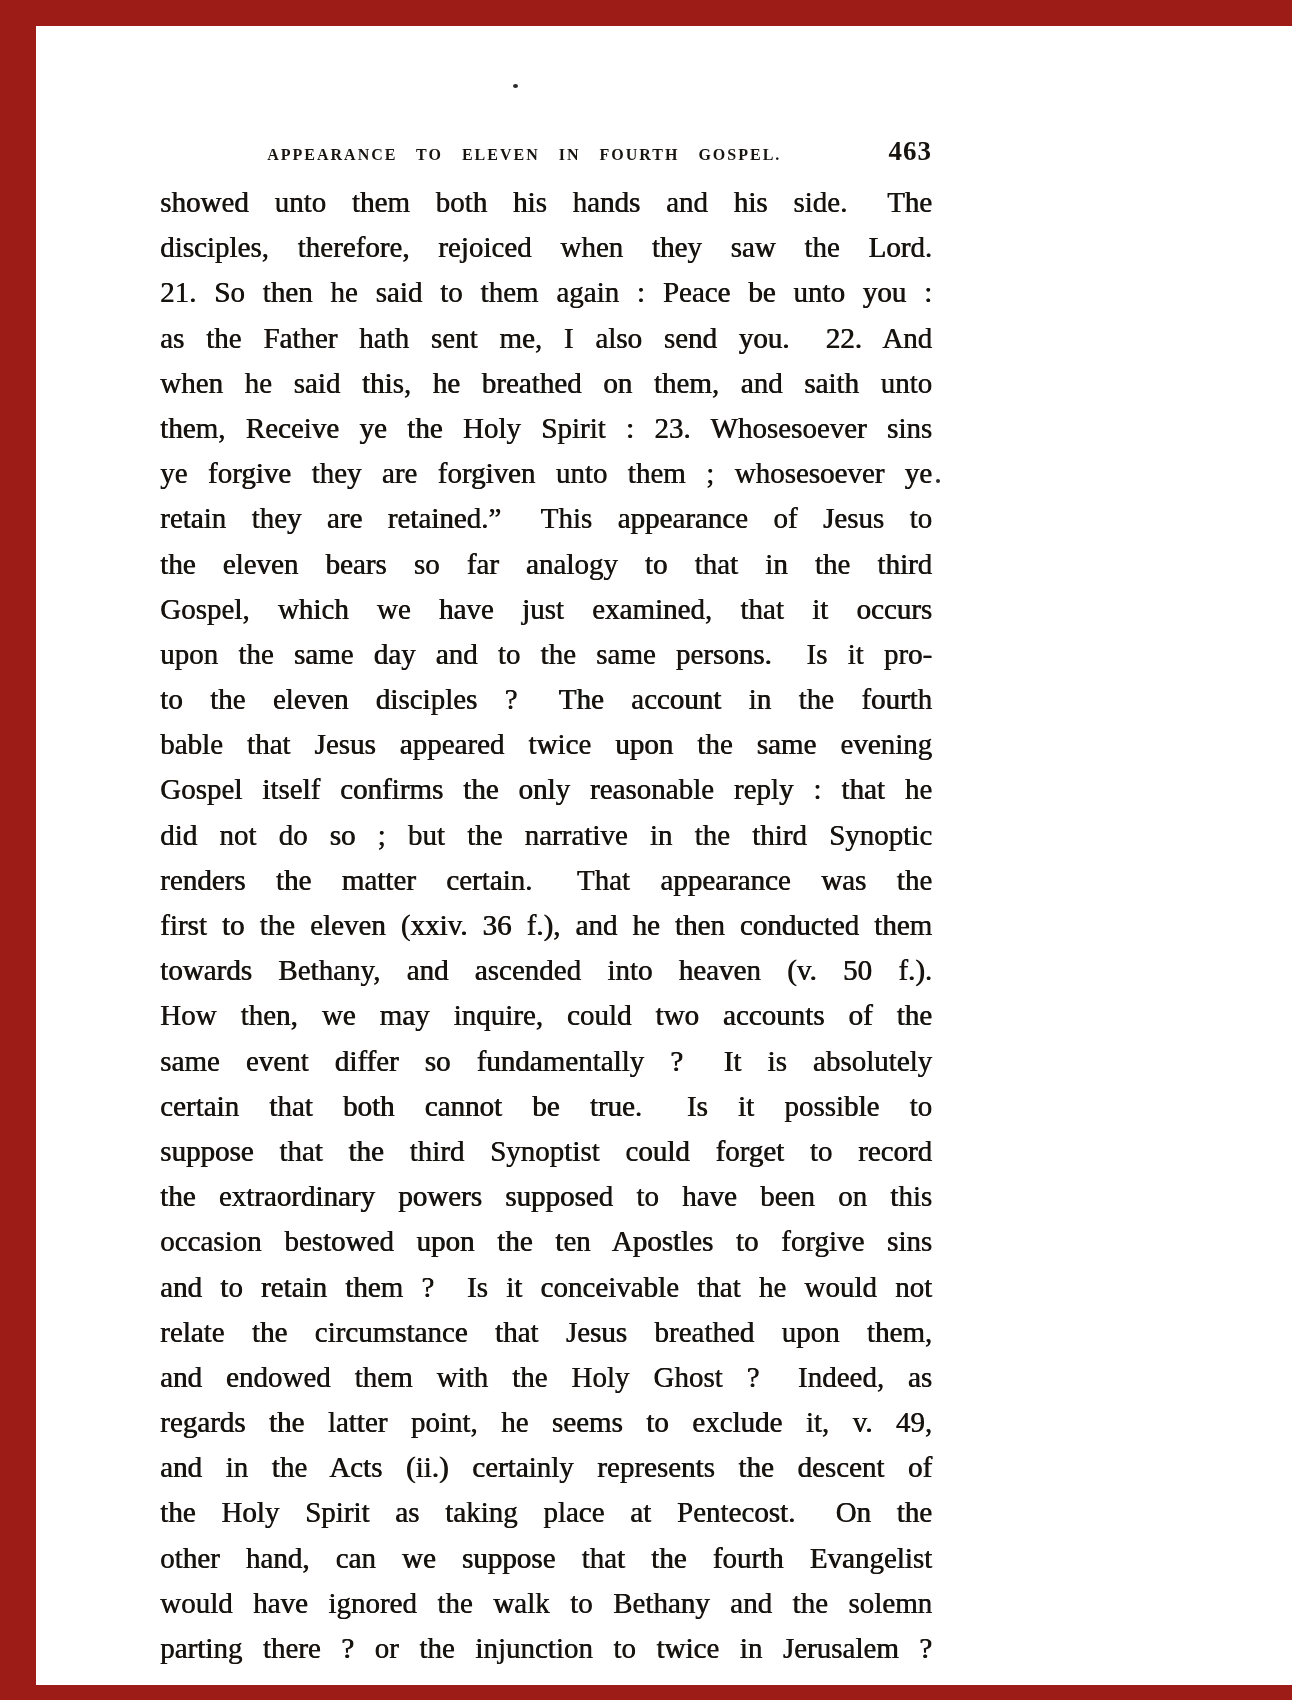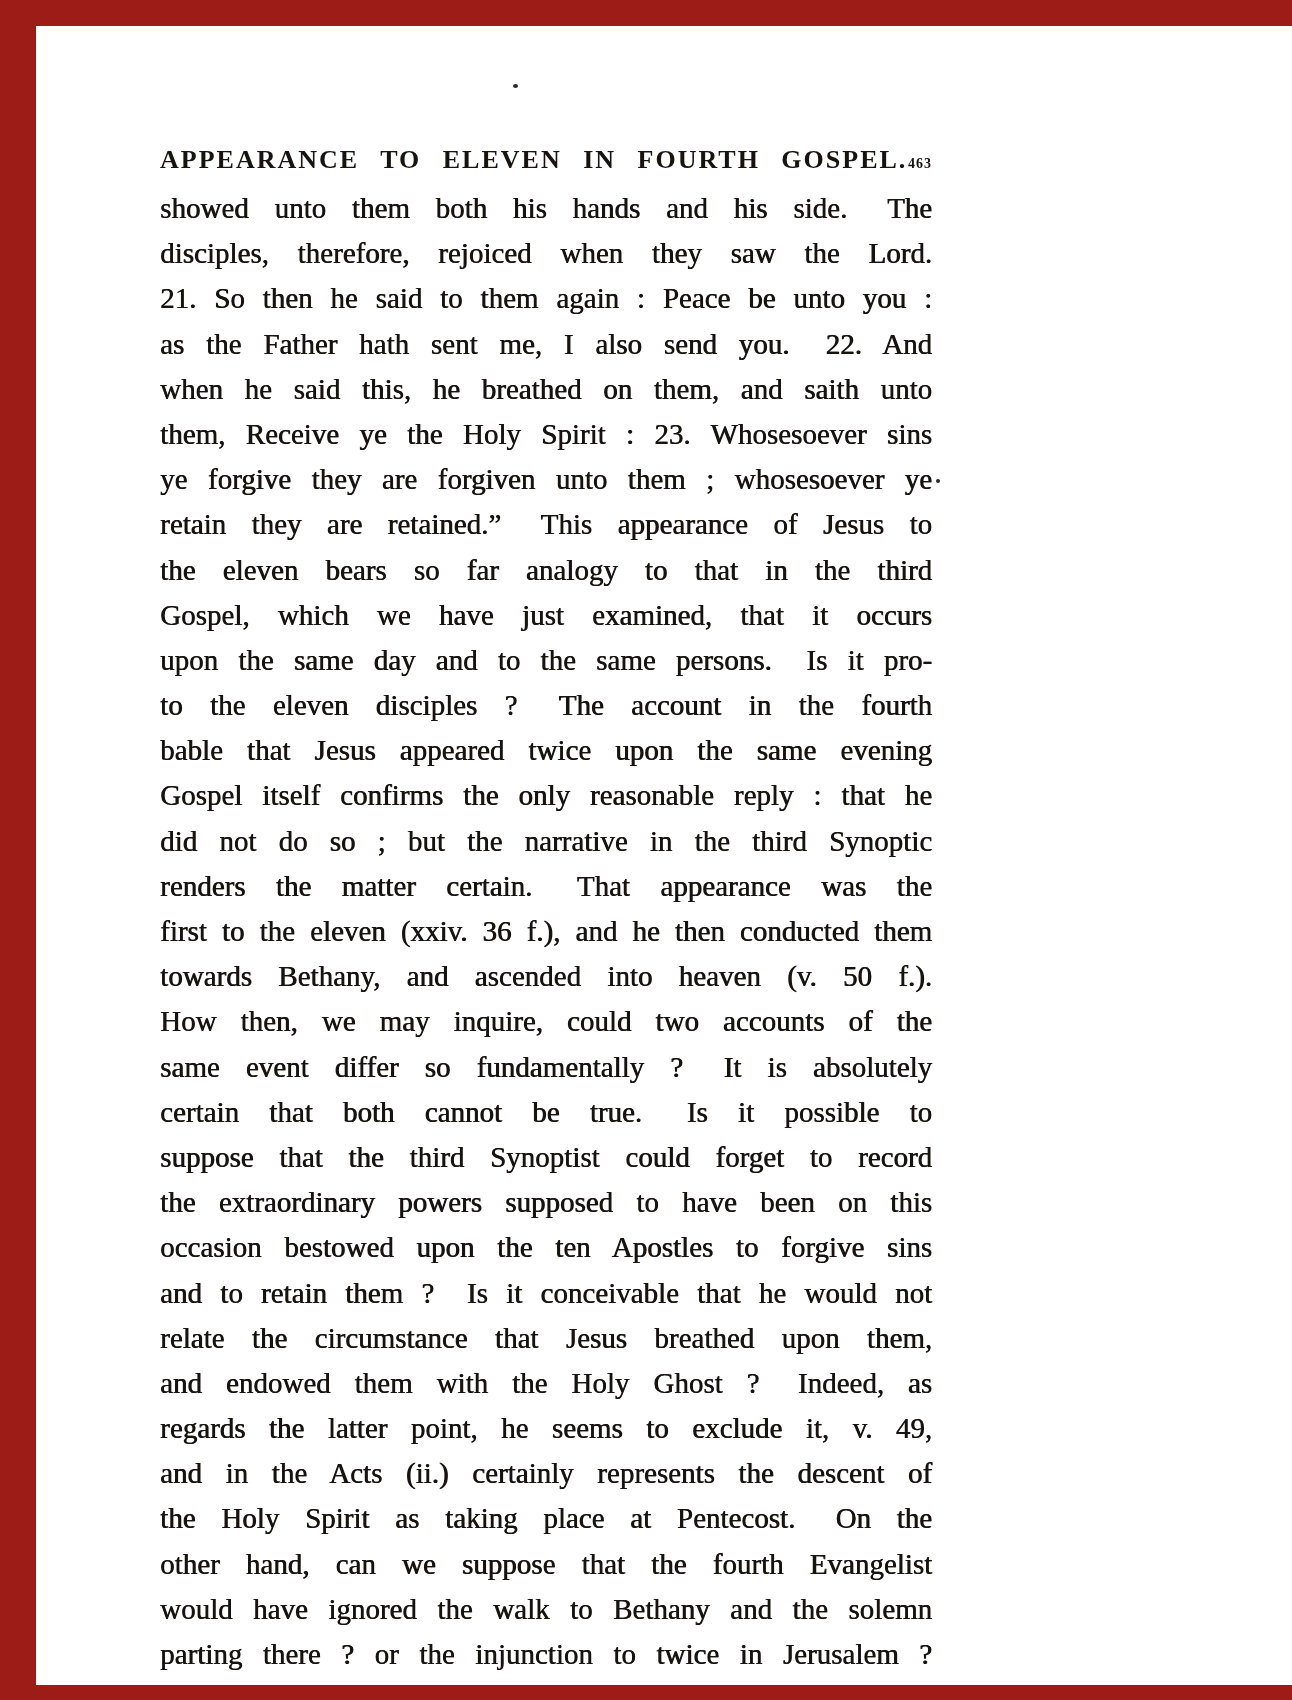--- a/index.html
+++ b/index.html
@@ -15,30 +15,30 @@
   .strip-left   { left:0; top:0; width:36px; height:100%; }
   .strip-bottom { left:0; bottom:0; width:100%; height:15px; }
 
   .running-head {
     position:absolute; left:160px; top:136px; width:772px;
     display:flex; align-items:baseline;
     color:var(--ink,#17130f);
     font-weight:bold;
   }
   .running-head .title {
-    flex:1; text-align:left;
-    font-size:26px; letter-spacing:2px; word-spacing:13px;
+    flex:1; text-align:center;
+    font-size:16px; letter-spacing:2px; word-spacing:13px;
     white-space:nowrap;
   }
   .running-head .pagenum {
-    font-size:14px; letter-spacing:1px; text-align:right;margin-top:20px;
+    font-size:27px; letter-spacing:1px; text-align:right;
   }
 
   .body-text {
-    position:absolute; left:160px; top:186px; width:772px;
+    position:absolute; left:160px; top:180px; width:772px;
     color:var(--ink,#17130f);
     font-size:29px;
     text-shadow:0.6px 0 0 currentColor; 
   }
   .body-text .line {
     height:45.2px; line-height:45.2px;
     text-align:justify;
     -moz-text-align-last:justify;
     text-align-last:justify;
     white-space:normal;

